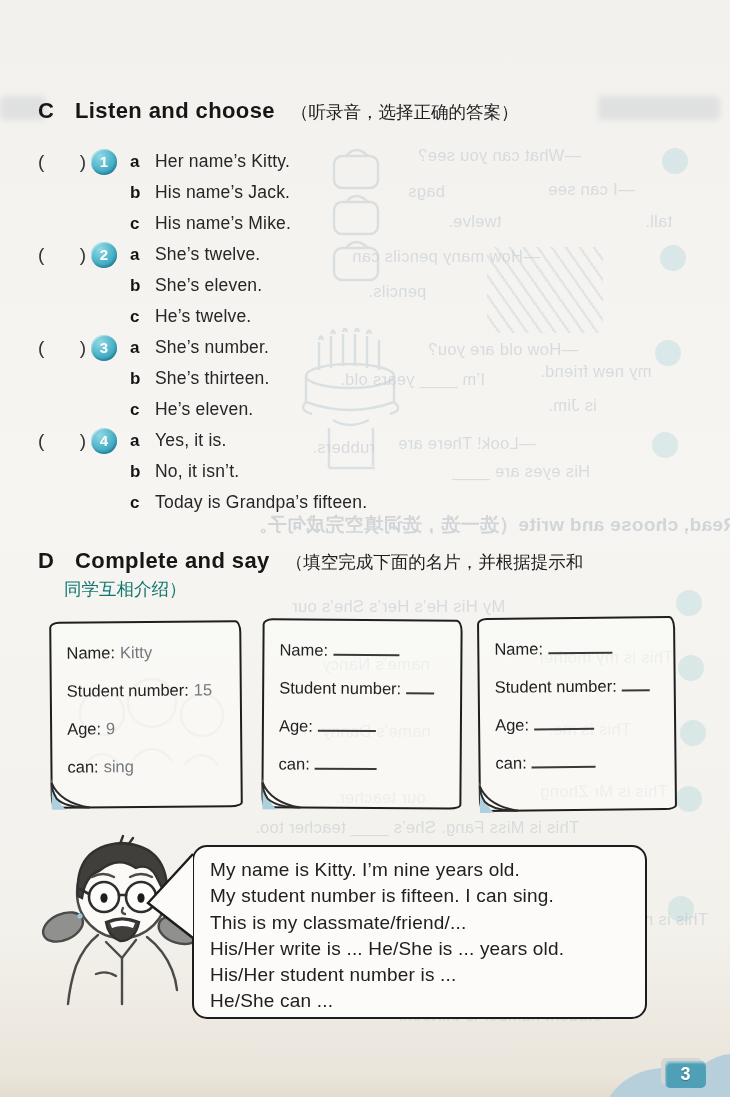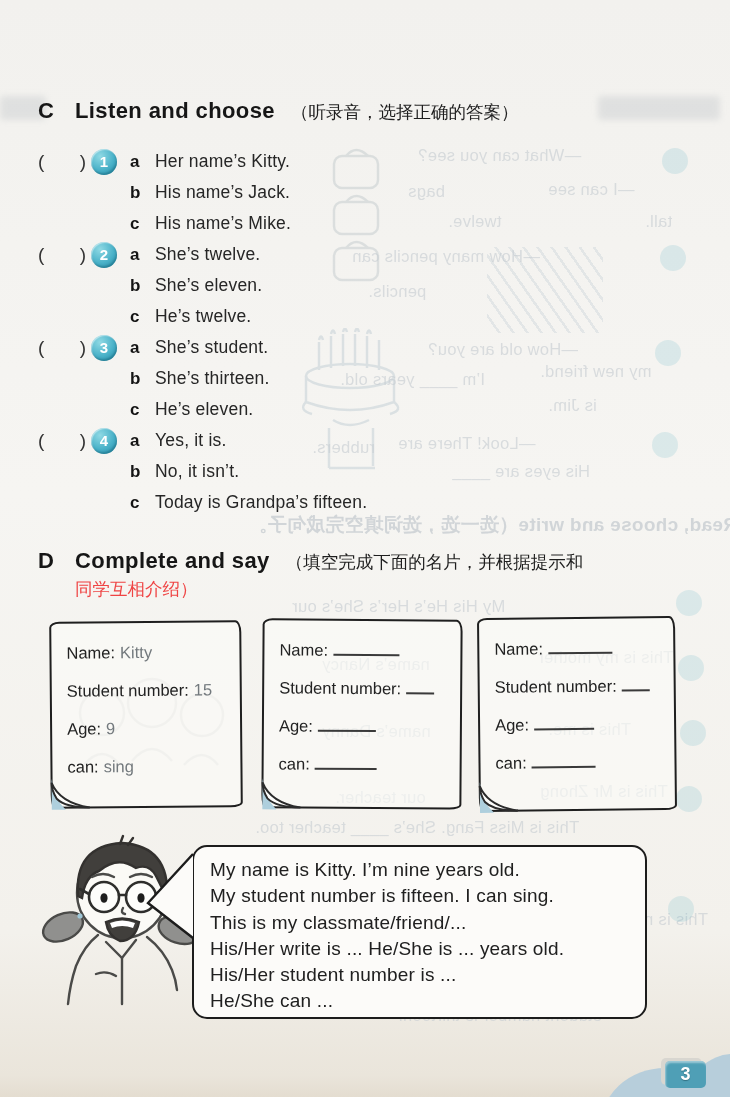--- a/index.html
+++ b/index.html
@@ -19,21 +19,21 @@
   .smudge{position:absolute;background:#aeb4ba;opacity:.28;filter:blur(3px);border-radius:4px;}
   
   .sketch{position:absolute;pointer-events:none;}
   .hatch{position:absolute;left:487px;top:247px;width:116px;height:86px;opacity:.30;
          background:repeating-linear-gradient(55deg,transparent 0 9px,#b9c6cf 9px 11.5px);}
   
   .heading{position:absolute;left:38px;display:flex;align-items:baseline;gap:0;color:#161616;}
   .heading .sec-letter{font-weight:bold;font-size:22px;width:37px;}
   .heading .sec-title{font-weight:bold;font-size:22px;letter-spacing:.4px;}
   .heading .sec-cn{font-size:17.5px;margin-left:16px;color:#1e1e1e;}
-  .heading2-line2{position:absolute;left:75px;font-size:17.5px;color:#ef4444;}
+  .heading2-line2{position:absolute;left:64px;font-size:17.5px;color:#0f766e;}
   
   .q-block{position:absolute;left:0;width:730px;}
   .q-row{position:absolute;left:0;height:31px;width:730px;display:flex;align-items:center;}
   .parens{position:absolute;left:38px;width:48px;display:flex;justify-content:space-between;
           font-size:19px;color:#333;}
   .badge{position:absolute;left:91px;width:26px;height:26px;border-radius:50%;
          background:radial-gradient(circle at 35% 28%,#8fd9e4 0%,#49b1c8 55%,#2488a3 100%);
          color:#fff;font-weight:bold;font-size:15px;display:flex;align-items:center;justify-content:center;
          box-shadow:inset -1px -2px 2px rgba(10,80,100,.35), inset 1px 1px 1px rgba(255,255,255,.5);}
   .opt-letter{position:absolute;left:130px;font-weight:bold;font-size:17px;color:#141414;}
@@ -183,21 +183,21 @@
   </div>
 
   <div class="q-block" style="top:332px;">
     <div class="q-row" style="top:0;">
       <span class="parens">
           <span>(</span>
           <span>)</span>
         </span>
       <span class="badge">3</span>
       <span class="opt-letter">a</span>
-      <span class="opt-text">She’s student.</span>
+      <span class="opt-text">She’s number.</span>
     </div>
     <div class="q-row" style="top:31px;">
       <span class="opt-letter">b</span>
       <span class="opt-text">She’s thirteen.</span>
     </div>
     <div class="q-row" style="top:62px;">
       <span class="opt-letter">c</span>
       <span class="opt-text">He’s eleven.</span>
     </div>
   </div>

